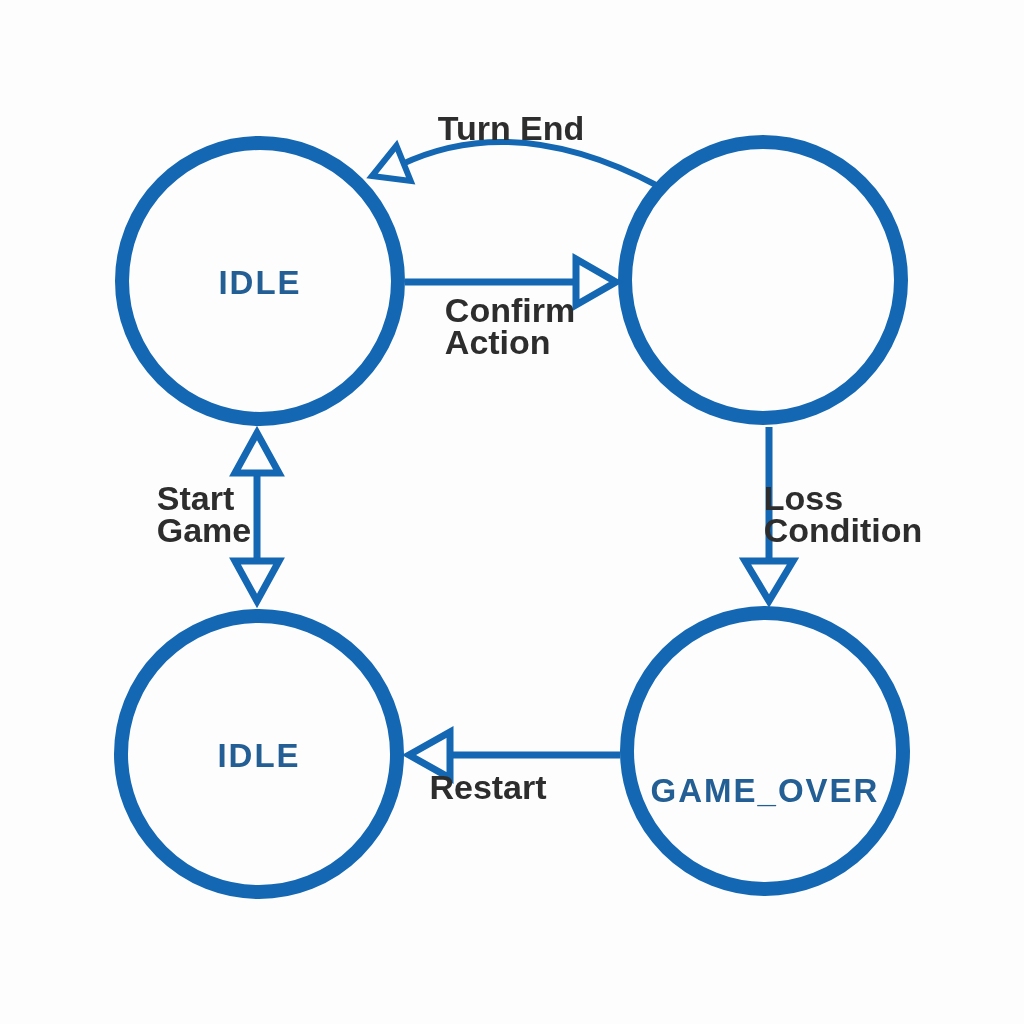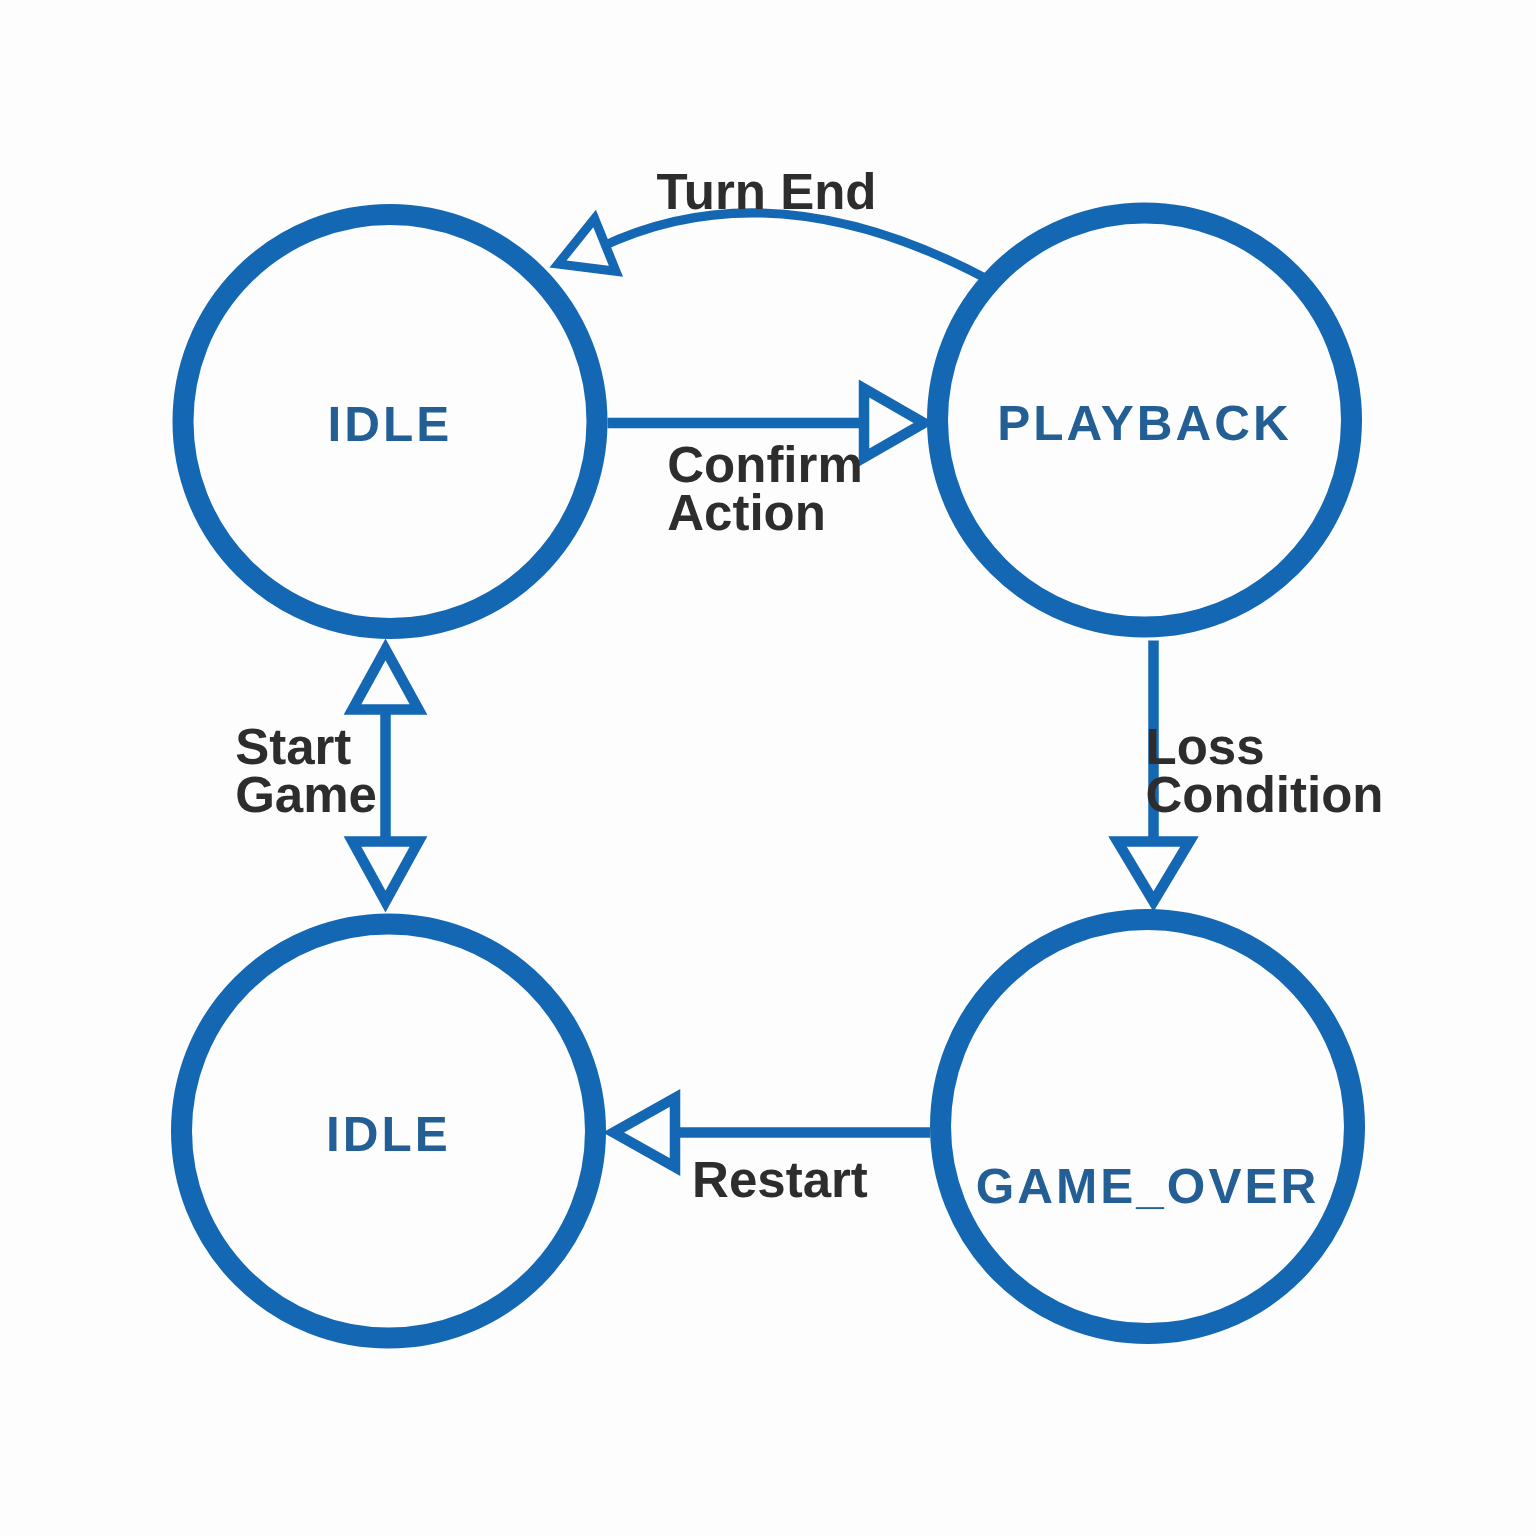--- a/index.html
+++ b/index.html
@@ -82,21 +82,20 @@
     <polygon class="head" points="0,0 -40,-22 -40,22" transform="translate(257,601) rotate(90)"></polygon>
 
     <line class="edge" x1="769" y1="427" x2="769" y2="562"></line>
     <polygon class="head" points="0,0 -40,-24 -40,24" transform="translate(769,601) rotate(90)"></polygon>
 
     <line class="edge" x1="450" y1="755" x2="620" y2="755"></line>
     <polygon class="head" points="0,0 -41,-23 -41,23" transform="translate(409,755) rotate(180)"></polygon>
   </svg>
 
   <div class="state-label" style="left:260px;top:283px">IDLE</div>
-  <div class="state-label" style="left:763px;top:282px">PLAYBACK</div>
   <div class="state-label" style="left:259px;top:756px">IDLE</div>
   <div class="state-label" style="left:765px;top:791px">GAME_OVER</div>
 
   <div class="edge-label" style="left:511px;top:128px">
     <div>Turn End</div>
   </div>
 
   <div class="edge-label" style="left:510px;top:326px">
     <div>Confirm</div>
     <div>Action</div>
@@ -105,17 +104,17 @@
   <div class="edge-label" style="left:843px;top:514px">
     <div>Loss</div>
     <div>Condition</div>
   </div>
 
   <div class="edge-label" style="left:204px;top:514px">
     <div>Start</div>
     <div>Game</div>
   </div>
 
-  <div class="edge-label" style="left:520px;top:787px">
+  <div class="edge-label" style="left:488px;top:787px">
     <div>Restart</div>
   </div>
 
 </div>
 
 </body></html>

